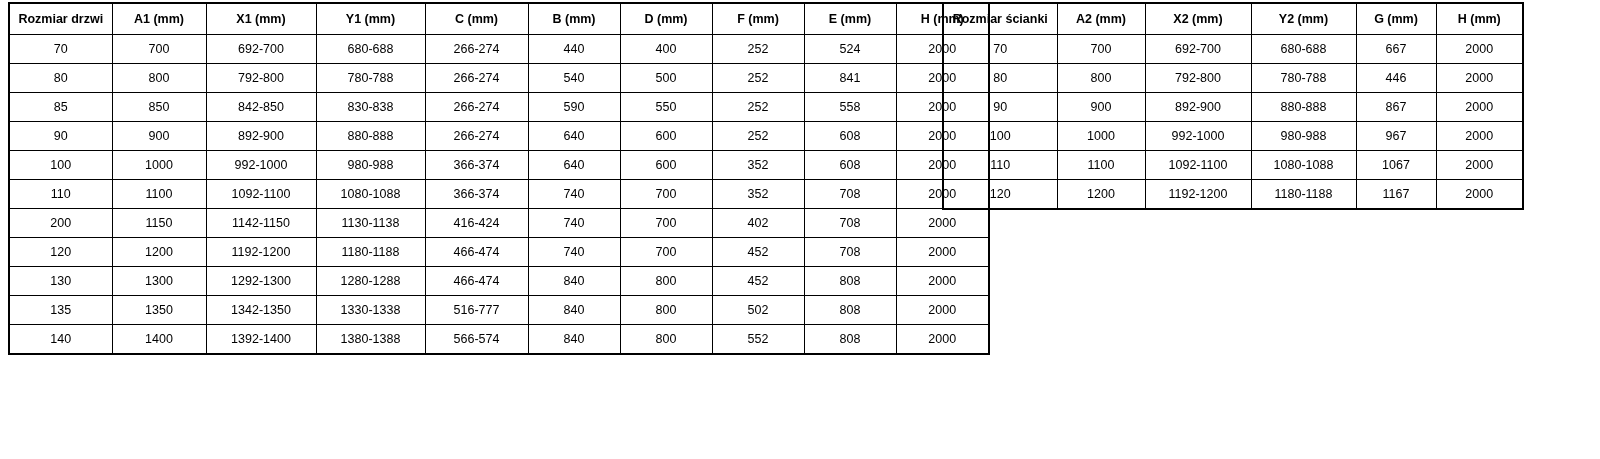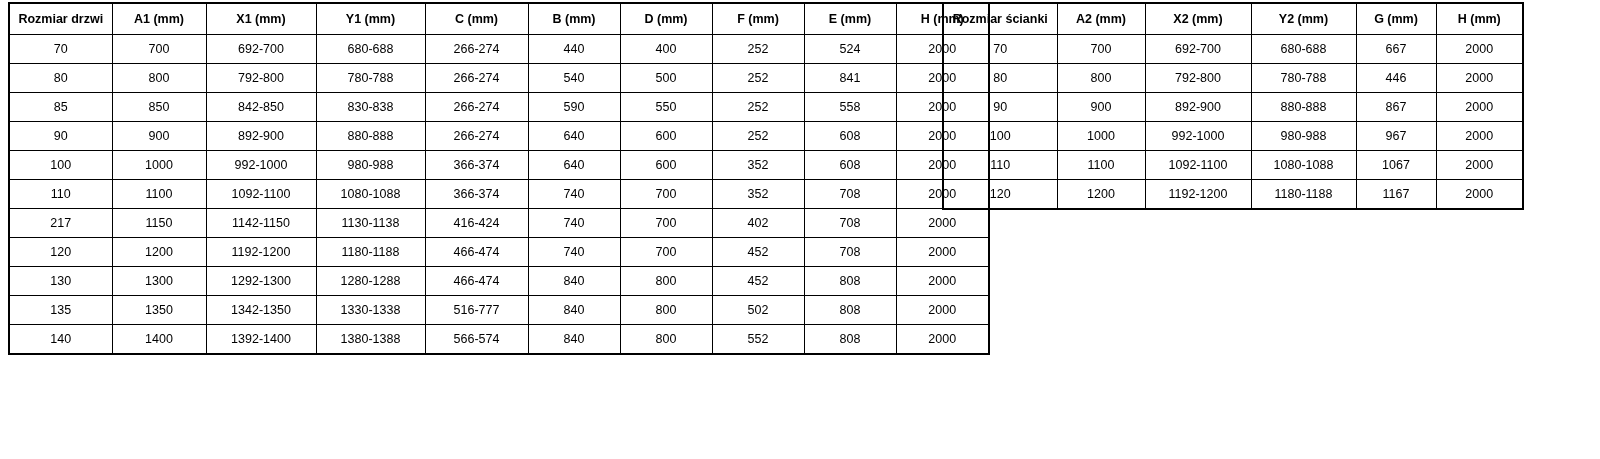--- a/index.html
+++ b/index.html
@@ -176,21 +176,21 @@
             <td>1092-1100</td>
             <td>1080-1088</td>
             <td>366-374</td>
             <td>740</td>
             <td>700</td>
             <td>352</td>
             <td>708</td>
             <td>2000</td>
           </tr>
           <tr>
-            <td>217</td>
+            <td>200</td>
             <td>1150</td>
             <td>1142-1150</td>
             <td>1130-1138</td>
             <td>416-424</td>
             <td>740</td>
             <td>700</td>
             <td>402</td>
             <td>708</td>
             <td>2000</td>
           </tr>

